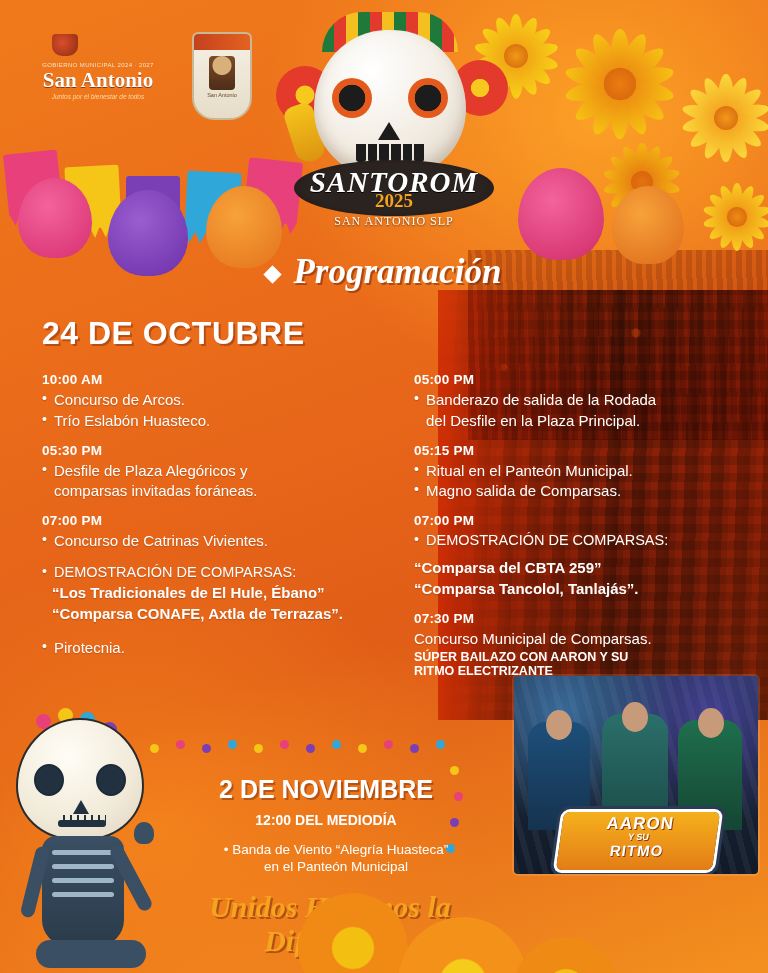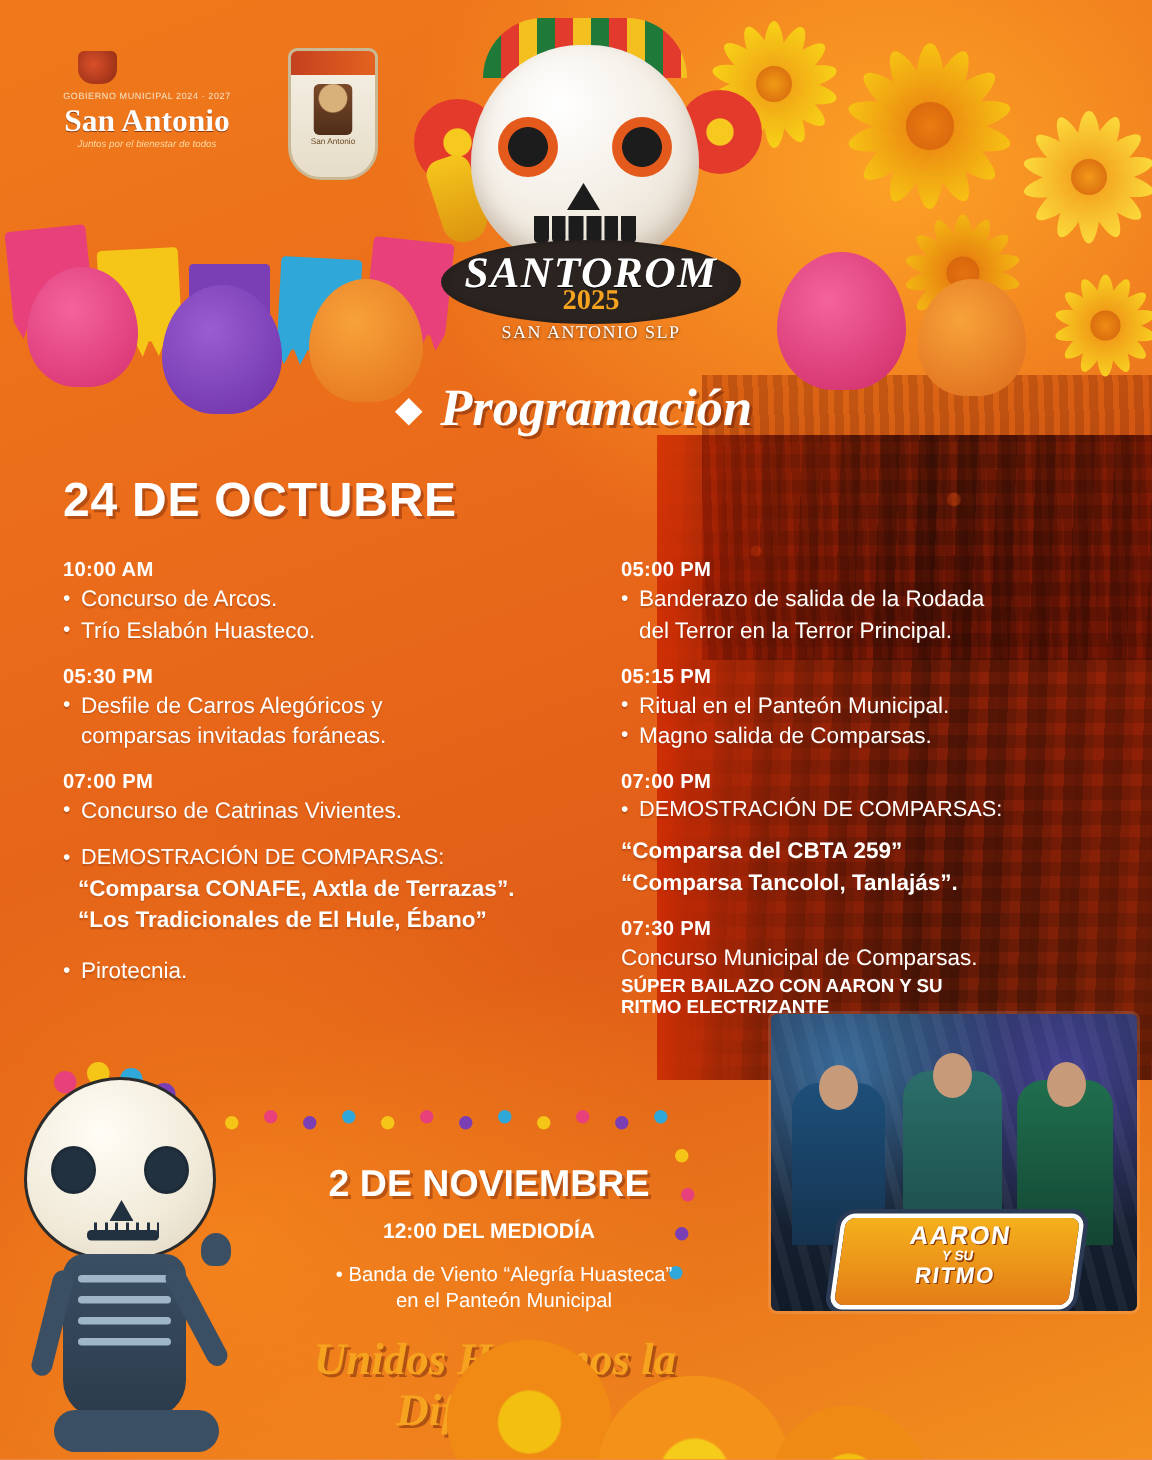--- a/index.html
+++ b/index.html
@@ -460,36 +460,36 @@
 
   <div class="col-head left">24 DE OCTUBRE</div>
 
   <div class="col left">
 
     <div class="time">10:00 AM</div>
     <div class="item bullet">Concurso de Arcos.</div>
     <div class="item bullet">Trío Eslabón Huasteco.</div>
 
     <div class="time">05:30 PM</div>
-    <div class="item bullet">Desfile de Carros Alegóricos y</div>
+    <div class="item bullet">Desfile de Plaza Alegóricos y</div>
     <div class="item" style="padding-left:12px">comparsas invitadas foráneas.</div>
 
     <div class="time">07:00 PM</div>
     <div class="item bullet">Concurso de Catrinas Vivientes.</div>
     <div class="item bullet caps" style="margin-top:12px">DEMOSTRACIÓN DE COMPARSAS:</div>
+    <div class="item quote" style="padding-left:10px">“Los Tradicionales de El Hule, Ébano”</div>
     <div class="item quote" style="padding-left:10px">“Comparsa CONAFE, Axtla de Terrazas”.</div>
-    <div class="item quote" style="padding-left:10px">“Los Tradicionales de El Hule, Ébano”</div>
     <div class="item bullet" style="margin-top:14px">Pirotecnia.</div>
   </div>
 
   <div class="col right">
 
     <div class="time">05:00 PM</div>
     <div class="item bullet">Banderazo de salida de la Rodada</div>
-    <div class="item" style="padding-left:12px">del Terror en la Terror Principal.</div>
+    <div class="item" style="padding-left:12px">del Desfile en la Plaza Principal.</div>
 
     <div class="time">05:15 PM</div>
     <div class="item bullet">Ritual en el Panteón Municipal.</div>
     <div class="item bullet">Magno salida de Comparsas.</div>
 
     <div class="time">07:00 PM</div>
     <div class="item bullet caps">DEMOSTRACIÓN DE COMPARSAS:</div>
     <div class="item quote" style="margin-top:8px">“Comparsa del CBTA 259”</div>
     <div class="item quote">“Comparsa Tancolol, Tanlajás”.</div>
 

